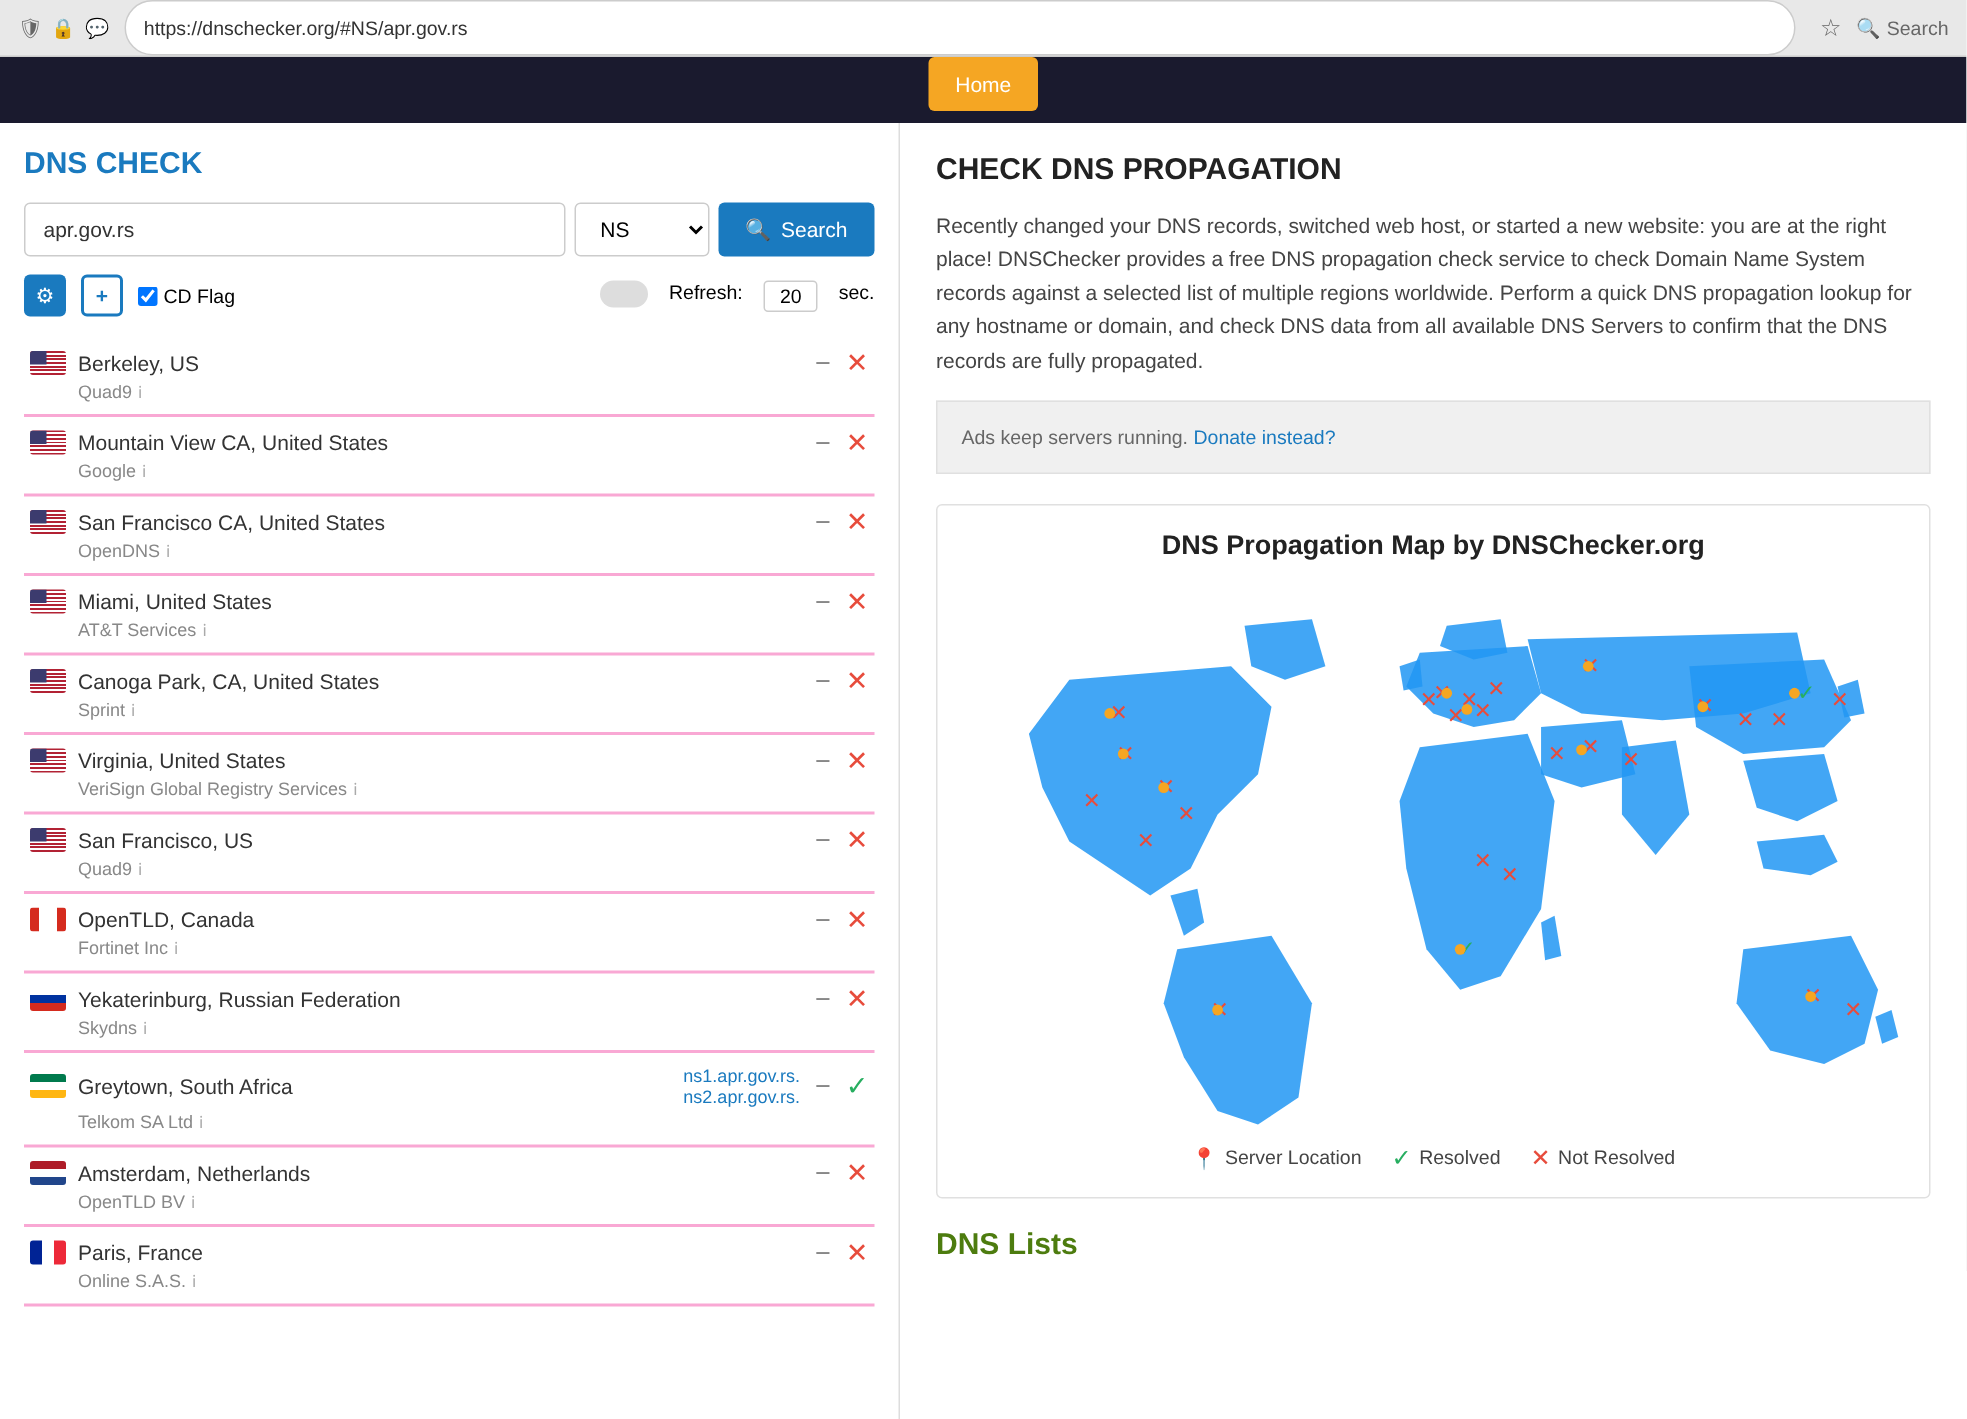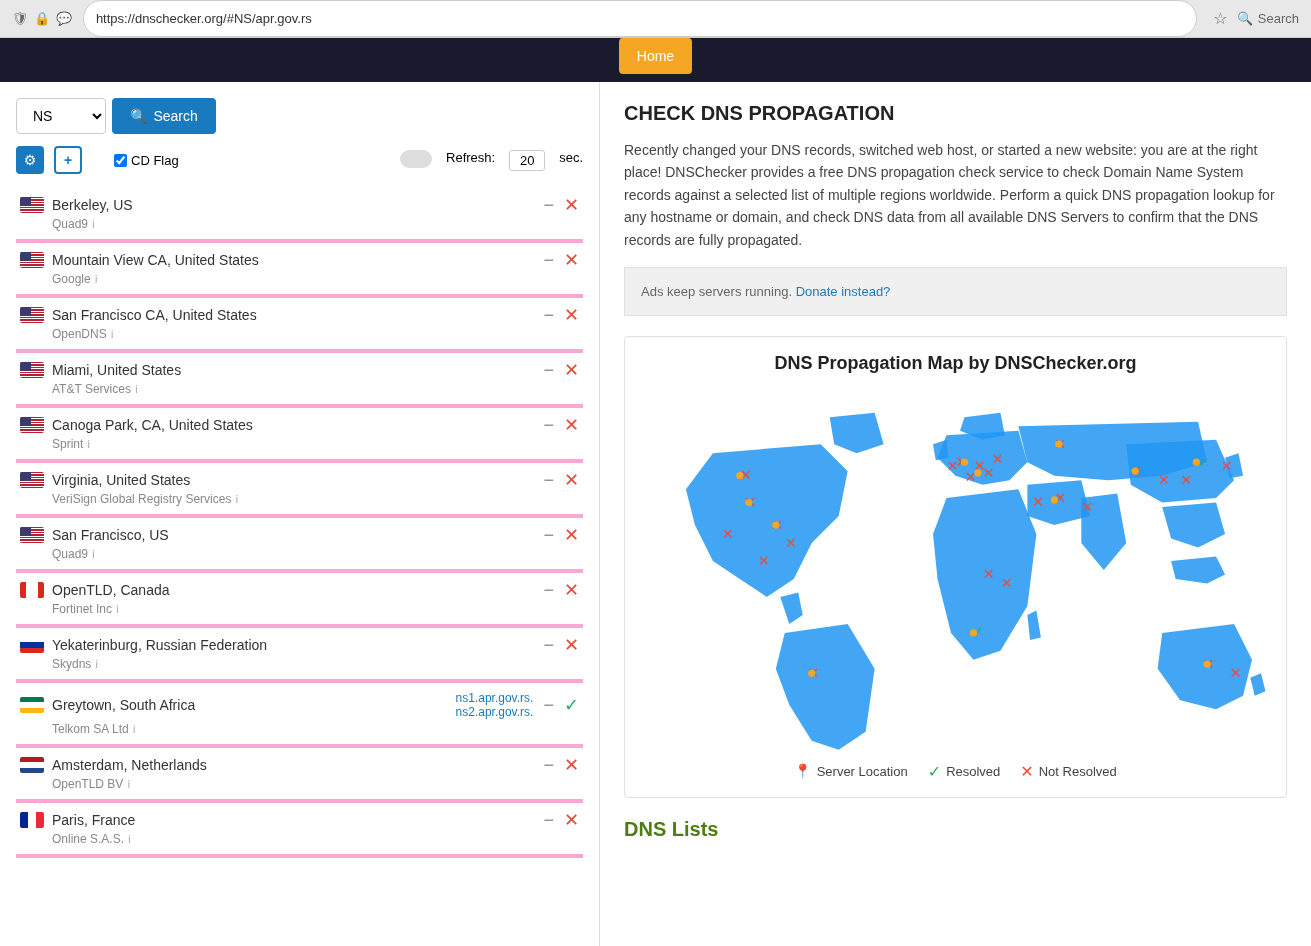--- a/index.html
+++ b/index.html
@@ -147,21 +147,20 @@
       align-items: center;
       justify-content: center;
       font-weight: bold;
       cursor: pointer;
     }
     .checkbox-cd {
       display: flex;
       align-items: center;
       gap: 4px;
       font-size: 13px;
-      margin-left: 22px;
     }
     .refresh-area {
       display: flex;
       align-items: flex-start;
       gap: 14px;
       margin-left: auto;
       font-size: 13px;
     }
     .refresh-toggle {
       width: 32px;
@@ -175,21 +174,21 @@
       border: 1px solid #ccc;
       border-radius: 3px;
       padding: 2px 4px;
       text-align: center;
       font-size: 13px;
     }
 
     
     .dns-list { list-style: none; }
     .dns-row {
-      border-bottom: 4px solid #f9a8d4;
+      border-bottom: 2px solid #f9a8d4;
       padding: 8px 4px;
     }
     .dns-row-top {
       display: flex;
       align-items: center;
       gap: 8px;
     }
     .country-flag {
       width: 24px;
       height: 16px;
@@ -391,22 +390,24 @@
   <div class="nav-item active">Home</div>
   <div class="nav-item">All Tools</div>
   <div class="nav-item">DNS Lookup</div>
   <div class="nav-item">Public DNS List</div>
   <div class="nav-red-dot"></div>
 </div>
 
 <div class="main-content">
 
   <div class="left-panel">
+    <div class="dns-check-title">DNS CHECK</div>
 
     <div class="search-bar">
+      <input class="search-input" type="text" value="apr.gov.rs" style="">
       <select class="ns-select">
         <option>NS</option>
         <option>A</option>
         <option>AAAA</option>
         <option>MX</option>
         <option>CNAME</option>
         <option>TXT</option>
         <option>SOA</option>
       </select>
       <button class="search-btn">

